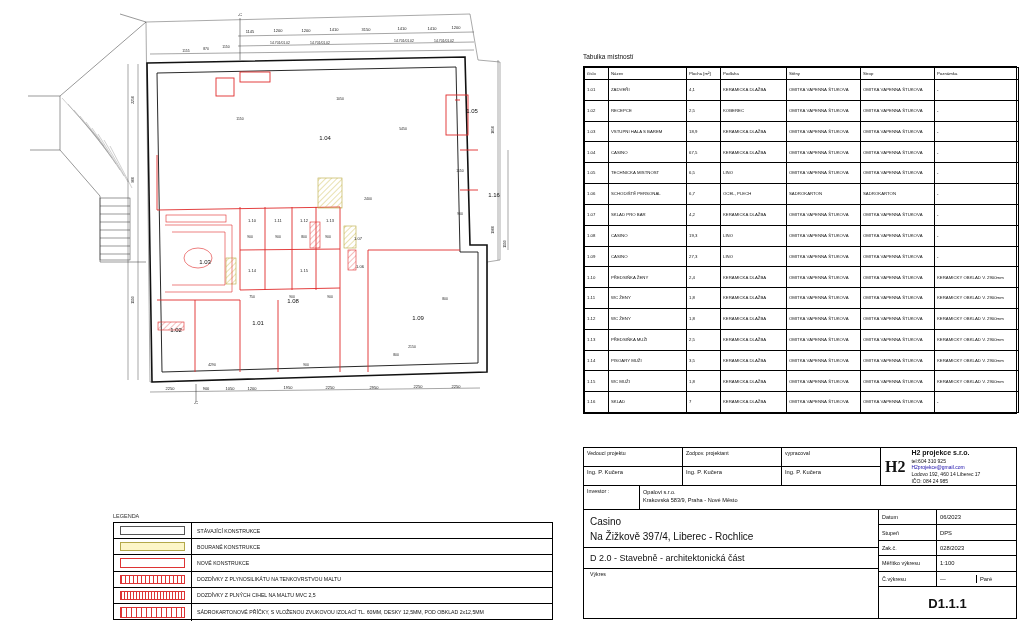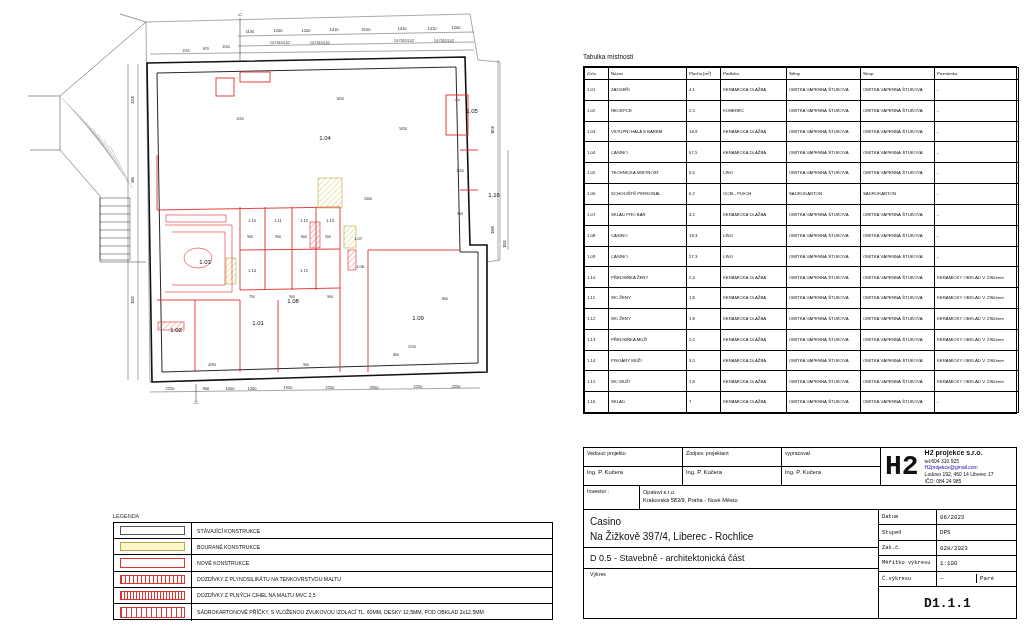--- a/index.html
+++ b/index.html
@@ -44,36 +44,36 @@
   .hdr-lbl { font-size:5.2px; }
   .val { font-size:5.8px; padding-top:1px; }
 
   .tb-top { height:38px; }
   .tb-persons { flex:0 0 297px; display:flex; flex-direction:column; border-right:1px solid #000; }
   .tb-persons .prow { display:flex; flex:1; }
   .tb-persons .prow:first-child { border-bottom:1px solid #000; }
   .pcell { flex:1; border-right:1px solid #000; padding:1.5px 3px; }
   .pcell:last-child { border-right:none; }
   .tb-logo { flex:1; display:flex; align-items:center; padding:2px 4px; gap:6px; }
-  .logo-mark { font-size:28px; font-weight:bold; font-family:Liberation Mono, monospace; line-height:1; }
+  .logo-mark { font-size:16px; font-weight:bold; font-family:Liberation Serif, serif; line-height:1; }
   .logo-txt { font-size:5px; line-height:1.35; }
   .logo-txt .co { font-size:7px; font-weight:bold; }
 
   .tb-inv { height:24px; display:flex; }
   .tb-inv .lbl { flex:0 0 56px; border-right:1px solid #000; padding:2px 3px; font-size:5.4px; }
   .tb-inv .txt { flex:1; padding:2px 3px; font-size:5.6px; line-height:1.5; }
 
   .tb-main { display:flex; height:109px; }
   .tb-left { flex:1; border-right:1px solid #000; display:flex; flex-direction:column; }
   .tb-left .big { padding:5px 6px 3px 6px; font-size:10px; line-height:1.45; }
   .tb-left .sep { border-top:1px solid #000; }
   .tb-left .part { padding:5px 6px; font-size:9px; }
   .tb-left .vy { padding:2px 6px 0 6px; font-size:5.2px; }
   .tb-left .dwg { padding:2px 6px 5px 6px; font-size:12px; font-weight:bold; }
-  .tb-right { flex:0 0 137px; display:flex; flex-direction:column;font-family:Liberation Mono, monospace; }
+  .tb-right { flex:0 0 137px; display:flex; flex-direction:column; }
   .rrow { display:flex; flex:1; border-bottom:1px solid #000; align-items:center; }
   .rrow:last-child { border-bottom:none; }
   .rlbl { flex:0 0 58px; border-right:1px solid #000; padding:1px 3px; font-size:5.4px; height:100%; display:flex; align-items:center; }
   .rval { flex:1; padding:1px 3px; font-size:5.8px; display:flex; align-items:center; height:100%; }
   .rrow.code { flex:0 0 32px; }
   .rrow.code .rval { font-size:13px; font-weight:bold; justify-content:center; }
   .rrow.twocol .rval { padding:0; display:flex; }
   .rrow.twocol .rval .a { flex:1; padding:1px 3px; }
   .rrow.twocol .rval .b { flex:1; border-left:1px solid #000; padding:1px 3px; }
 
@@ -516,21 +516,21 @@
       </div>
     </div>
 
     <div class="row tb-main">
       <div class="tb-left">
         <div class="big">
           <div>Casino</div>
           <div>Na Žižkově 397/4, Liberec - Rochlice</div>
         </div>
         <div class="sep"></div>
-        <div class="part">D 0.5 - Stavebně - architektonická část</div>
+        <div class="part">D 2.0 - Stavebně - architektonická část</div>
         <div class="sep"></div>
         <div class="vy">Výkres</div>
       </div>
       <div class="tb-right">
         <div class="rrow">
           <div class="rlbl">Datum</div>
           <div class="rval">06/2023</div>
         </div>
         <div class="rrow">
           <div class="rlbl">Stupeň</div>

